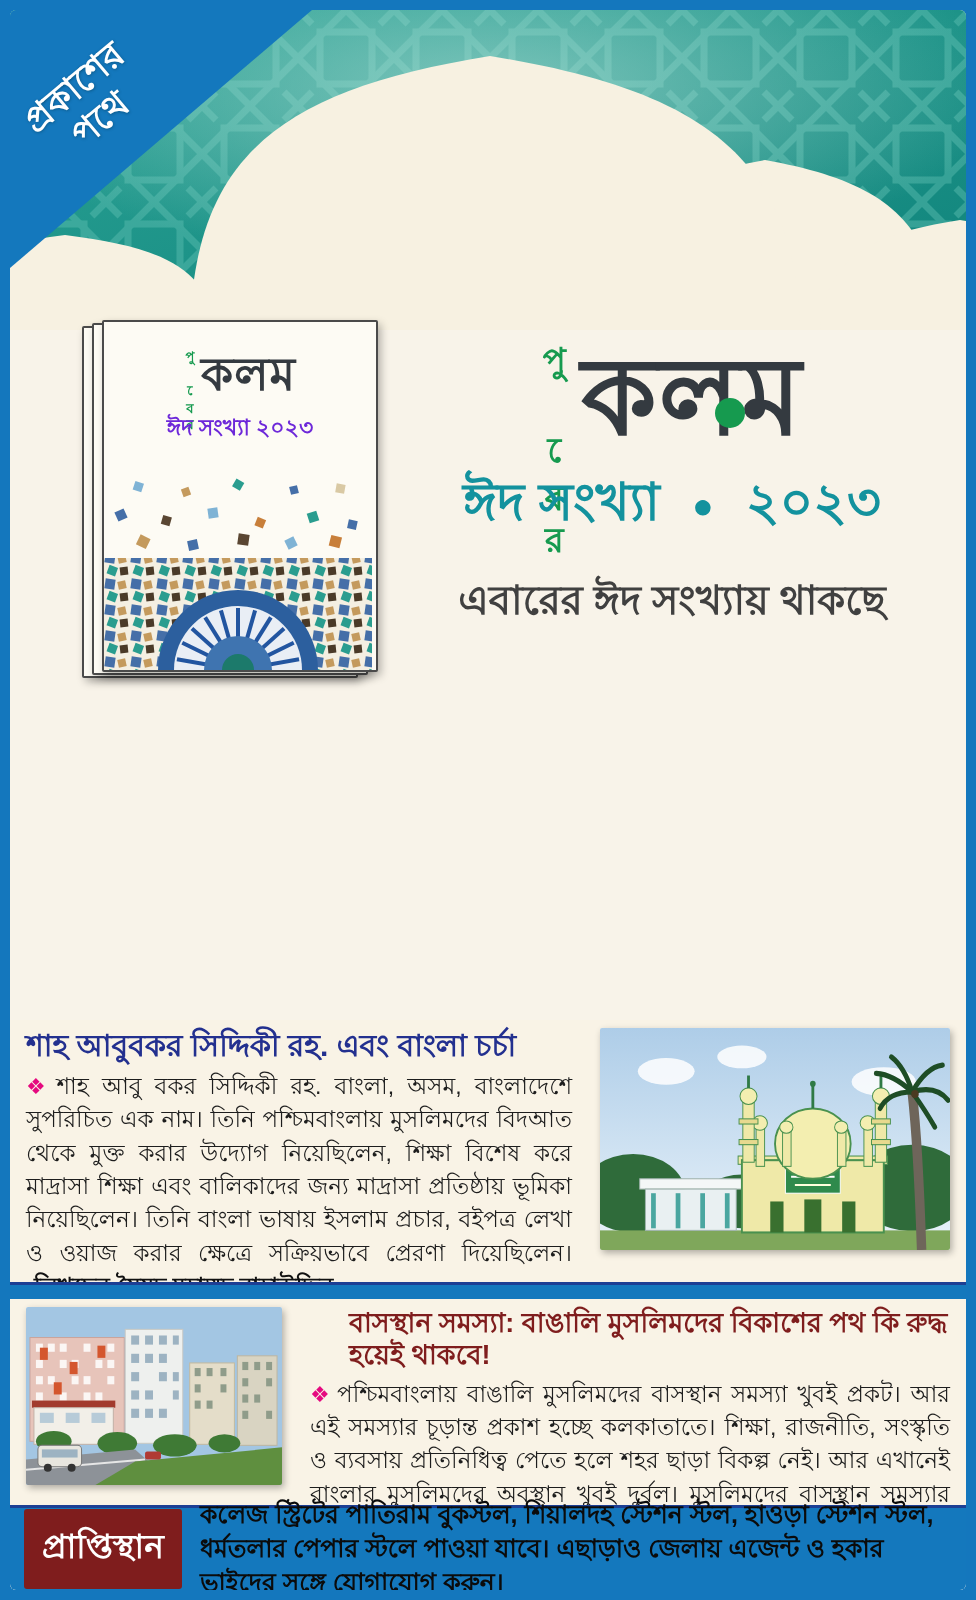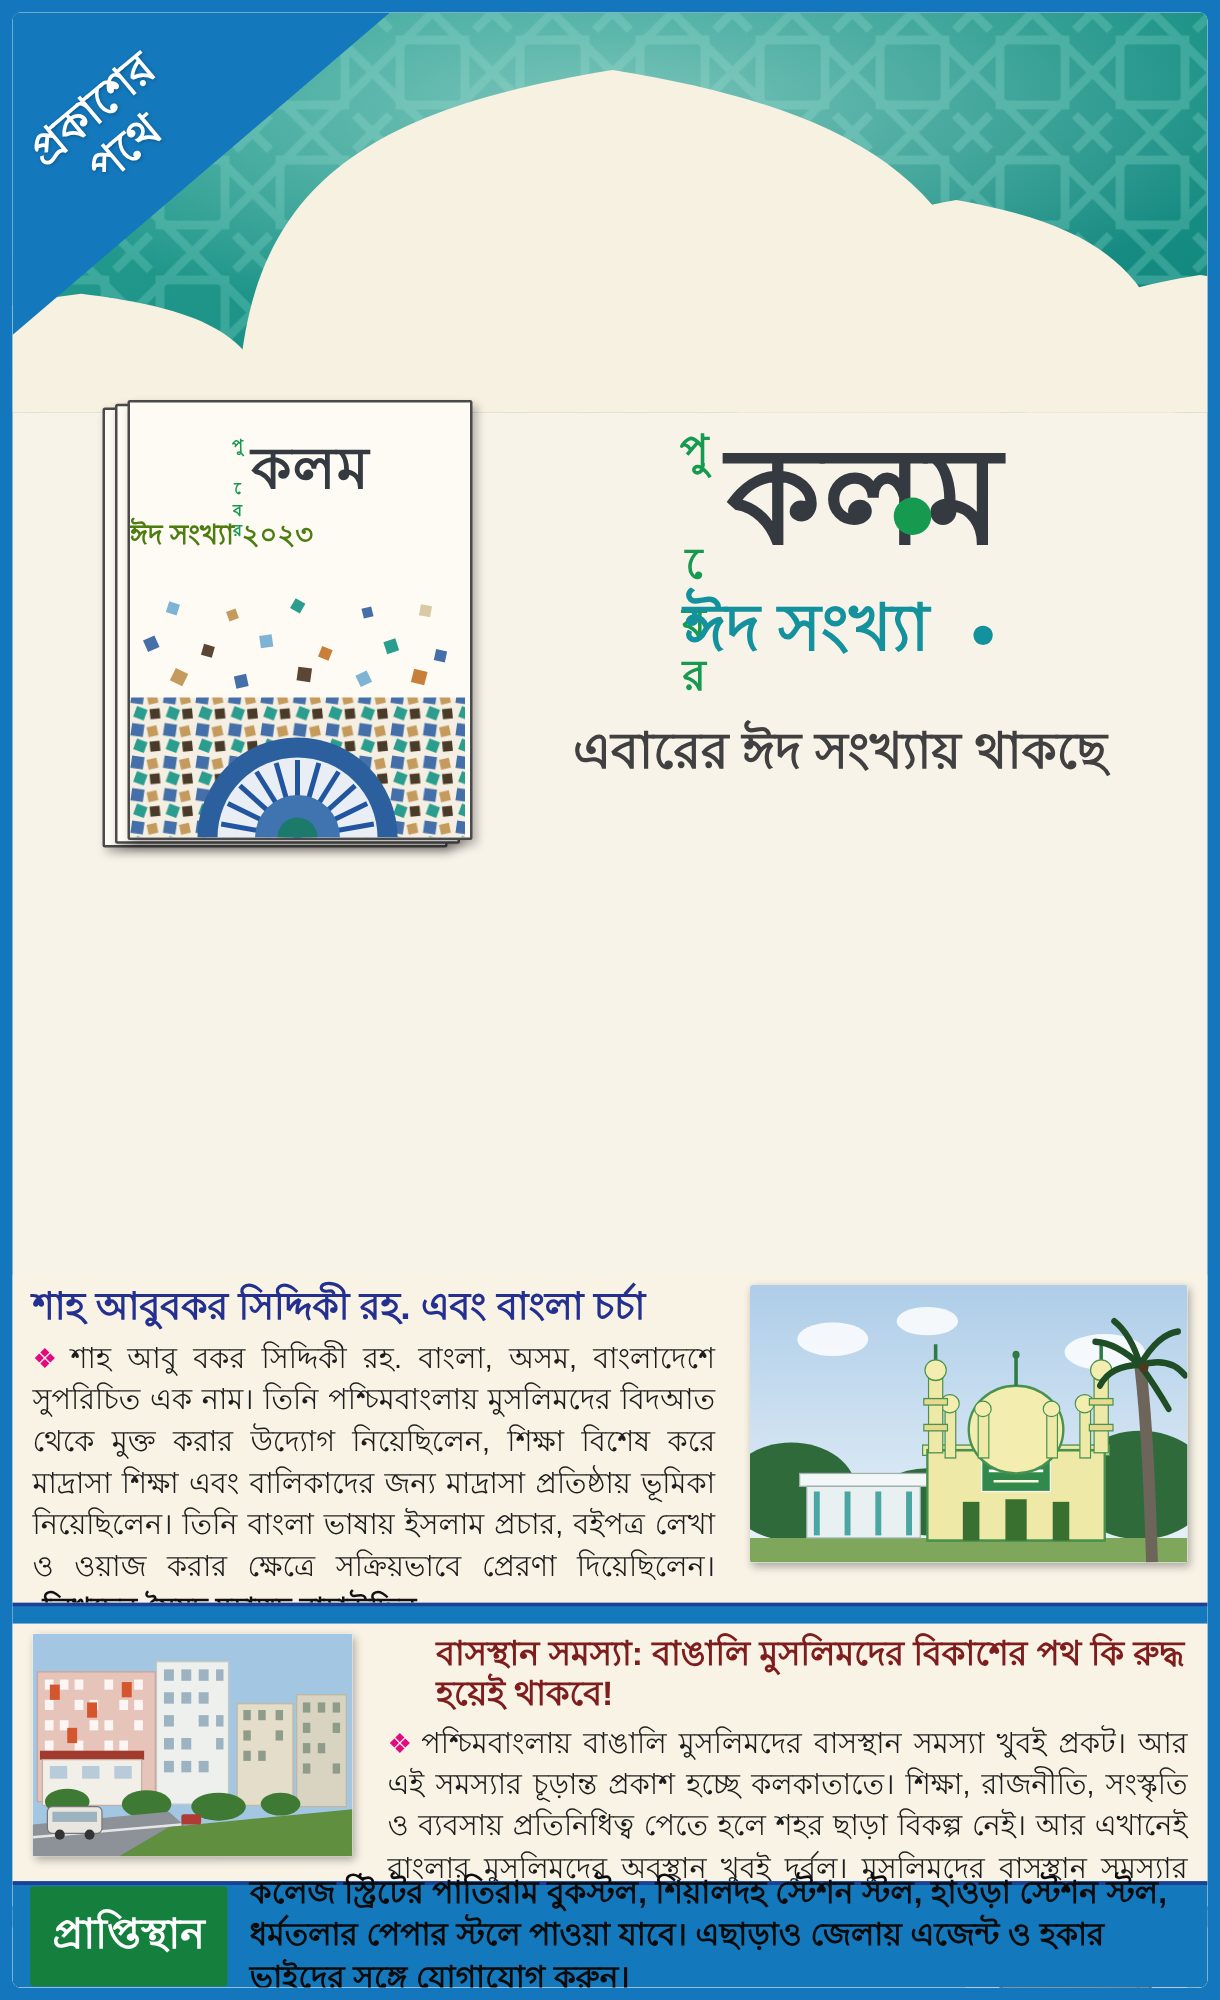--- a/index.html
+++ b/index.html
@@ -19,21 +19,21 @@
   
   .masthead{position:absolute;left:0;top:300px;width:956px;height:390px;}
   .mag-stack{position:absolute;left:72px;top:10px;width:316px;height:362px;}
   .mag-cover{position:absolute;width:272px;height:348px;background:#fdfbf4;
              border:2px solid #4a4a4a;border-radius:2px;box-shadow:3px 4px 8px rgba(0,0,0,.28);}
   .mag-b2{left:0;top:6px;} .mag-b1{left:10px;top:3px;} .mag-front{left:20px;top:0;overflow:hidden;}
   .cover-logo-row{display:flex;align-items:center;justify-content:center;gap:4px;margin-top:26px;}
   .cover-prefix{writing-mode:vertical-rl;text-orientation:upright;color:#169a4f;font-weight:bold;
                 font-size:13px;line-height:1;letter-spacing:-2px;height:52px;}
   .cover-brand{font-size:46px;font-weight:800;color:#343a40;letter-spacing:1px;line-height:1;}
-  .cover-edition{text-align:left;color:#4d7c0f;font-weight:bold;font-size:22px;margin-top:10px;}
+  .cover-edition{text-align:center;color:#6d28d9;font-weight:bold;font-size:22px;margin-top:10px;}
   .cover-mosaic{position:absolute;left:0;bottom:0;width:268px;height:196px;}
 
   .masthead-right{position:absolute;left:378px;top:28px;width:568px;text-align:center;}
   .logo-row{display:flex;align-items:center;justify-content:center;gap:10px;}
   .brand-prefix-vert{writing-mode:vertical-rl;text-orientation:upright;color:#169a4f;
                      font-weight:bold;font-size:34px;line-height:.9;letter-spacing:-6px;height:118px;}
   .brand-main-wrap{position:relative;display:inline-block;}
   .brand-main{font-size:108px;font-weight:800;color:#343a40;letter-spacing:2px;line-height:1.05;}
   .logo-dot{position:absolute;right:58px;bottom:26px;width:30px;height:30px;border-radius:50%;
             background:#169a4f;}
@@ -52,21 +52,21 @@
   .a-body{margin:0;font-size:23px;line-height:1.45;color:#1d1d1d;text-align:justify;}
   .bullet{color:#e5097f;font-size:22px;margin-right:4px;}
   .byline{font-weight:800;color:#111;margin-left:8px;}
   .photo-frame{box-shadow:2px 3px 7px rgba(0,0,0,.3);border-radius:2px;overflow:hidden;
                flex-shrink:0;background:#fff;}
   .art1{height:248px;} .art2{height:212px;} .art3{height:188px;}
 
   
   .footer{position:absolute;left:0;right:0;bottom:0;height:82px;background:#1478bd;
           border-top:3px solid #1d3f94;display:flex;align-items:center;gap:18px;padding:0 14px;}
-  .footer-label{flex-shrink:0;background:#15803d;color:#fff;font-weight:800;font-size:33px;
+  .footer-label{flex-shrink:0;background:#7f1d1d;color:#fff;font-weight:800;font-size:33px;
                 padding:12px 18px;border-radius:3px;}
   .footer-text{color:#0b0b0b;font-weight:800;font-size:25px;line-height:1.35;}
 </style>
 </head>
 <body>
 
 <div class="poster">
   <div class="page">
 
     <div class="banner">
@@ -172,20 +172,21 @@
         <div class="logo-row">
           <span class="brand-prefix-vert">পুবের</span>
           <span class="brand-main-wrap">
             <span class="brand-main">কলম</span>
             <span class="logo-dot"></span>
           </span>
         </div>
         <div class="edition-row">
           <span>ঈদ সংখ্যা</span>
           <span class="edition-sep">●</span>
+          <span>২০২৩</span>
         </div>
         <div class="tagline">এবারের ঈদ সংখ্যায় থাকছে</div>
       </div>
     </div>
 
     <div style="height:690px;"></div>
 
     <div class="article art1">
       <div class="a-row">
         <div class="a-text">

